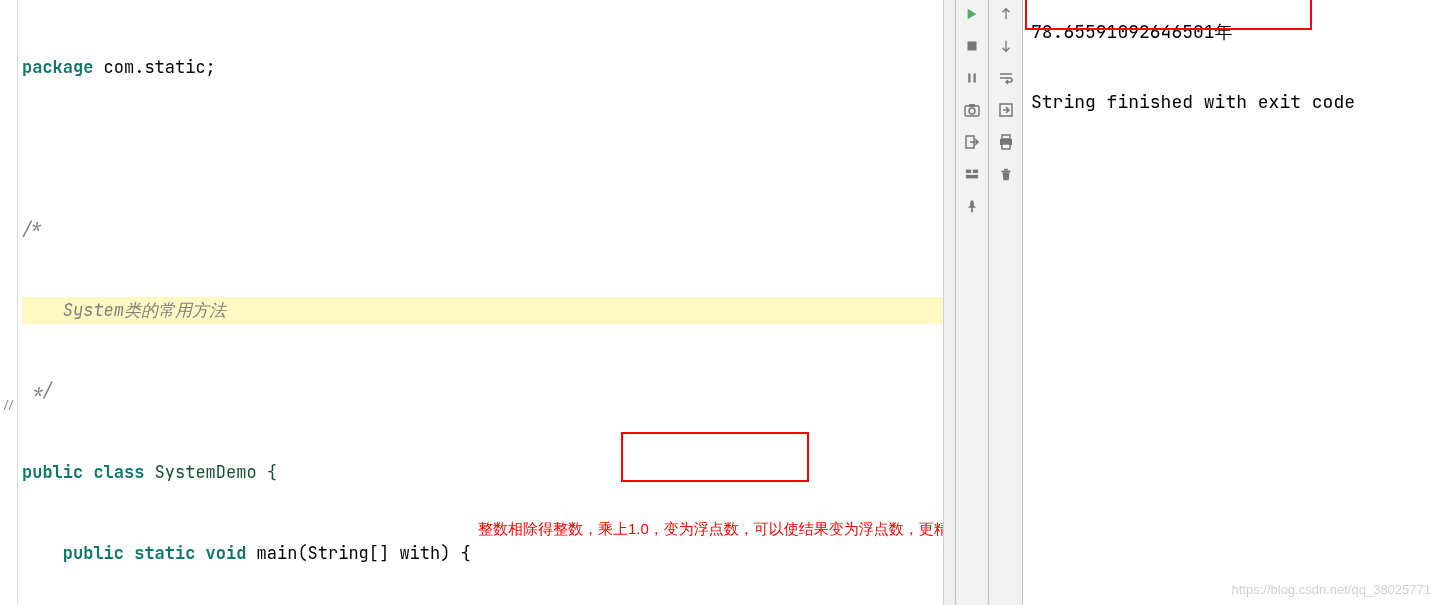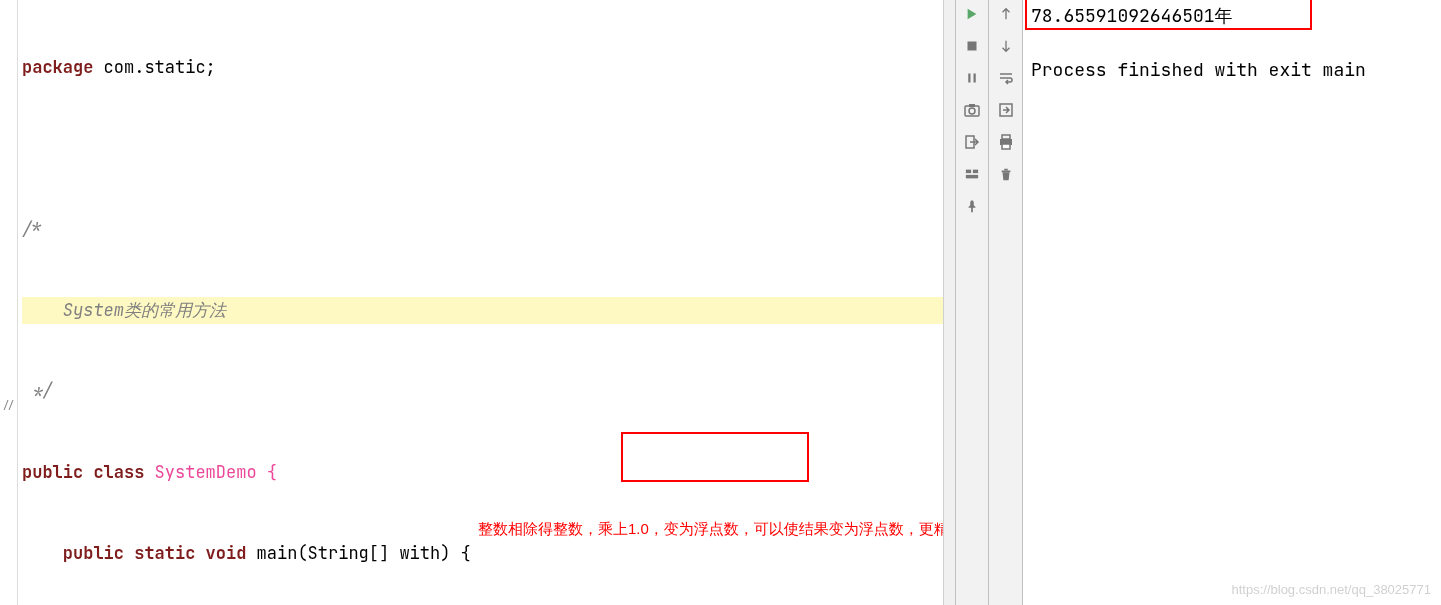--- a/index.html
+++ b/index.html
@@ -46,23 +46,23 @@
       white-space: pre;
     }
     .code-line {
       height: 27px;
       display: block;
       position: relative;
     }
     .highlight-line {
       background: #fef9c3;
     }
-    .kw { color: #7f1d1d; font-weight: bold; }
+    .kw { color: #0f766e; font-weight: bold; }
     .comment { color: #808080; font-style: italic; }
-    .cls { color: #ec4899; }
+    .cls { color: #14532d; }
     .red-box {
       position: absolute;
       border: 2px solid #ff0000;
       pointer-events: none;
     }
     .red-annotation {
       position: absolute;
       color: #ff0000;
       font-size: 15px;
       font-family: "Microsoft YaHei", sans-serif;
@@ -114,20 +114,21 @@
       padding: 2px 8px;
       position: relative;
       overflow: hidden;
     }
     .output-line {
       font-family: "JetBrains Mono", "Consolas", monospace;
       font-size: 18px;
       color: #000000;
       line-height: 27px;
       white-space: nowrap;
+      margin-top: 16px;
     }
     .watermark {
       position: absolute;
       right: 10px;
       bottom: 8px;
       color: rgba(120,120,120,0.35);
       font-size: 13px;
       font-family: Arial, sans-serif;
     }
   </style>
@@ -247,18 +248,18 @@
         <rect x="3" y="4" width="10" height="2"></rect>
         <path d="M4 6 L5 15 L11 15 L12 6 Z"></path>
         <rect x="6" y="2" width="4" height="2"></rect>
       </svg>
   </div>
 </div>
 
 <div class="output-pane">
   <div class="output-line">78.65591092646501年</div>
   <div style="height:27px;"></div>
-  <div class="output-line">Process finished with exit main</div>
+  <div class="output-line">String finished with exit code</div>
 
   <div class="red-box" style="left:2px; top:-4px; width:287px; height:34px;"></div>
 </div>
 
 <div class="watermark">https://blog.csdn.net/qq_38025771</div>
 
 </body></html>

